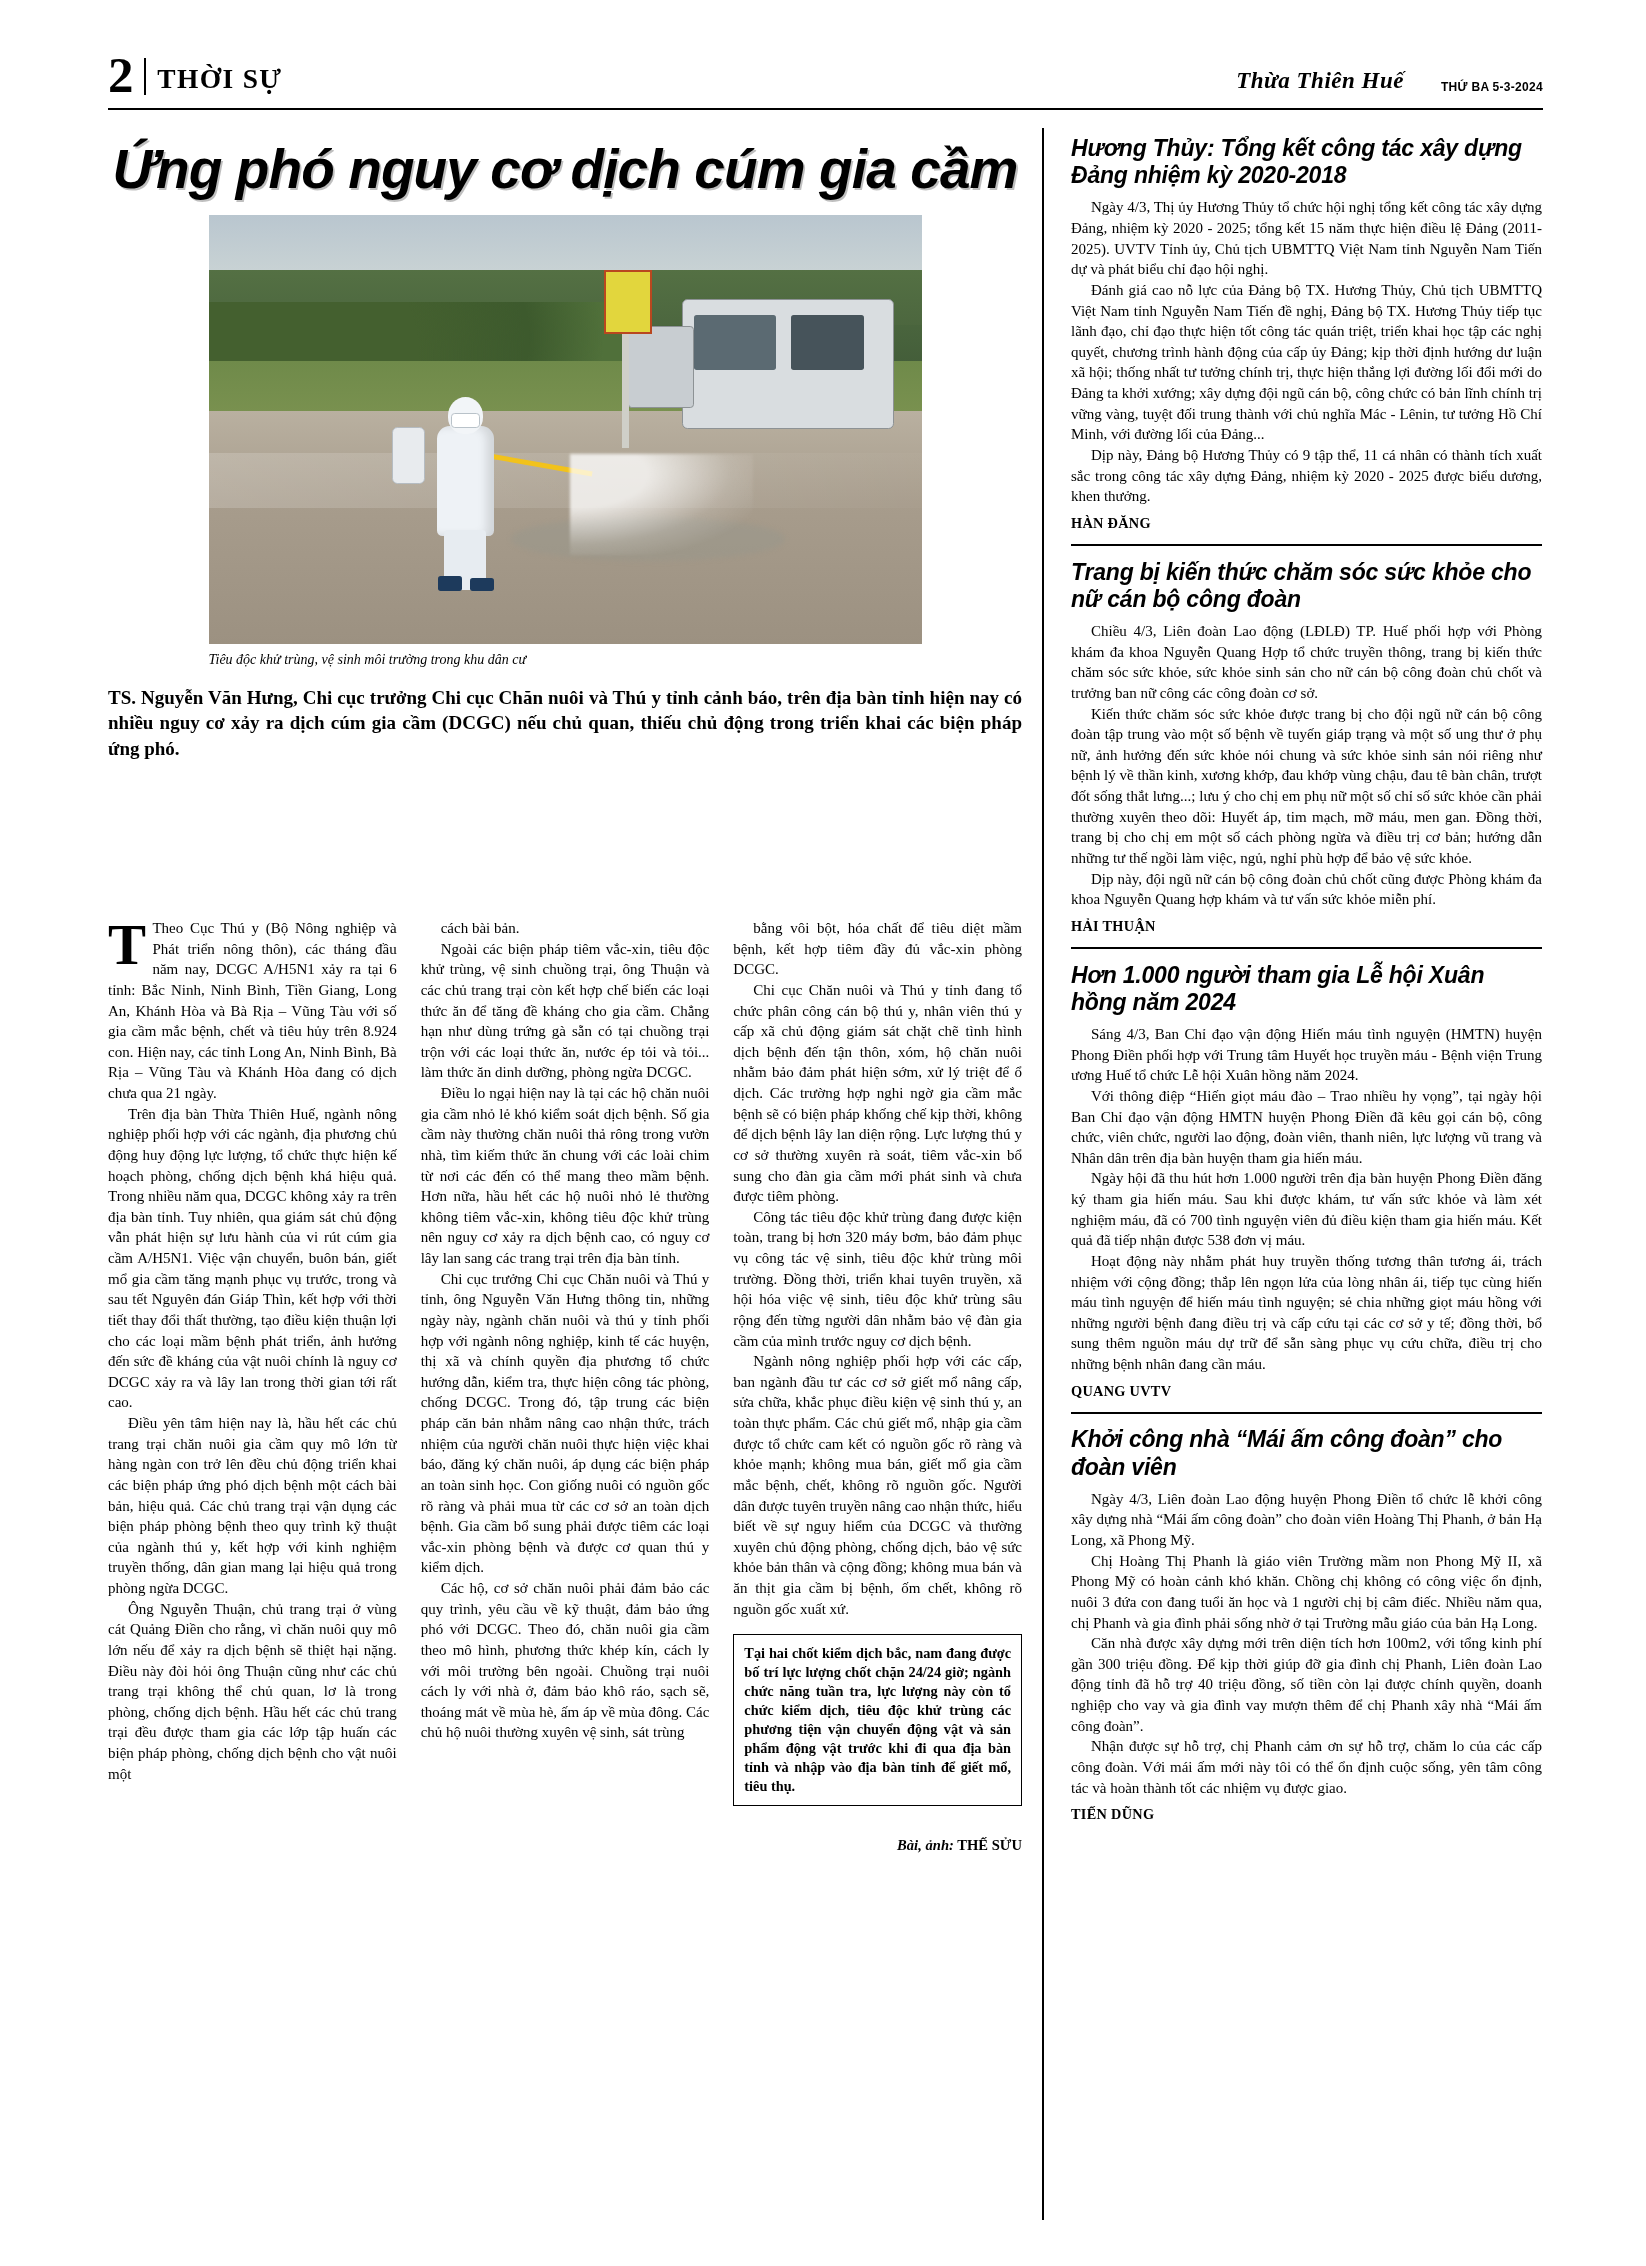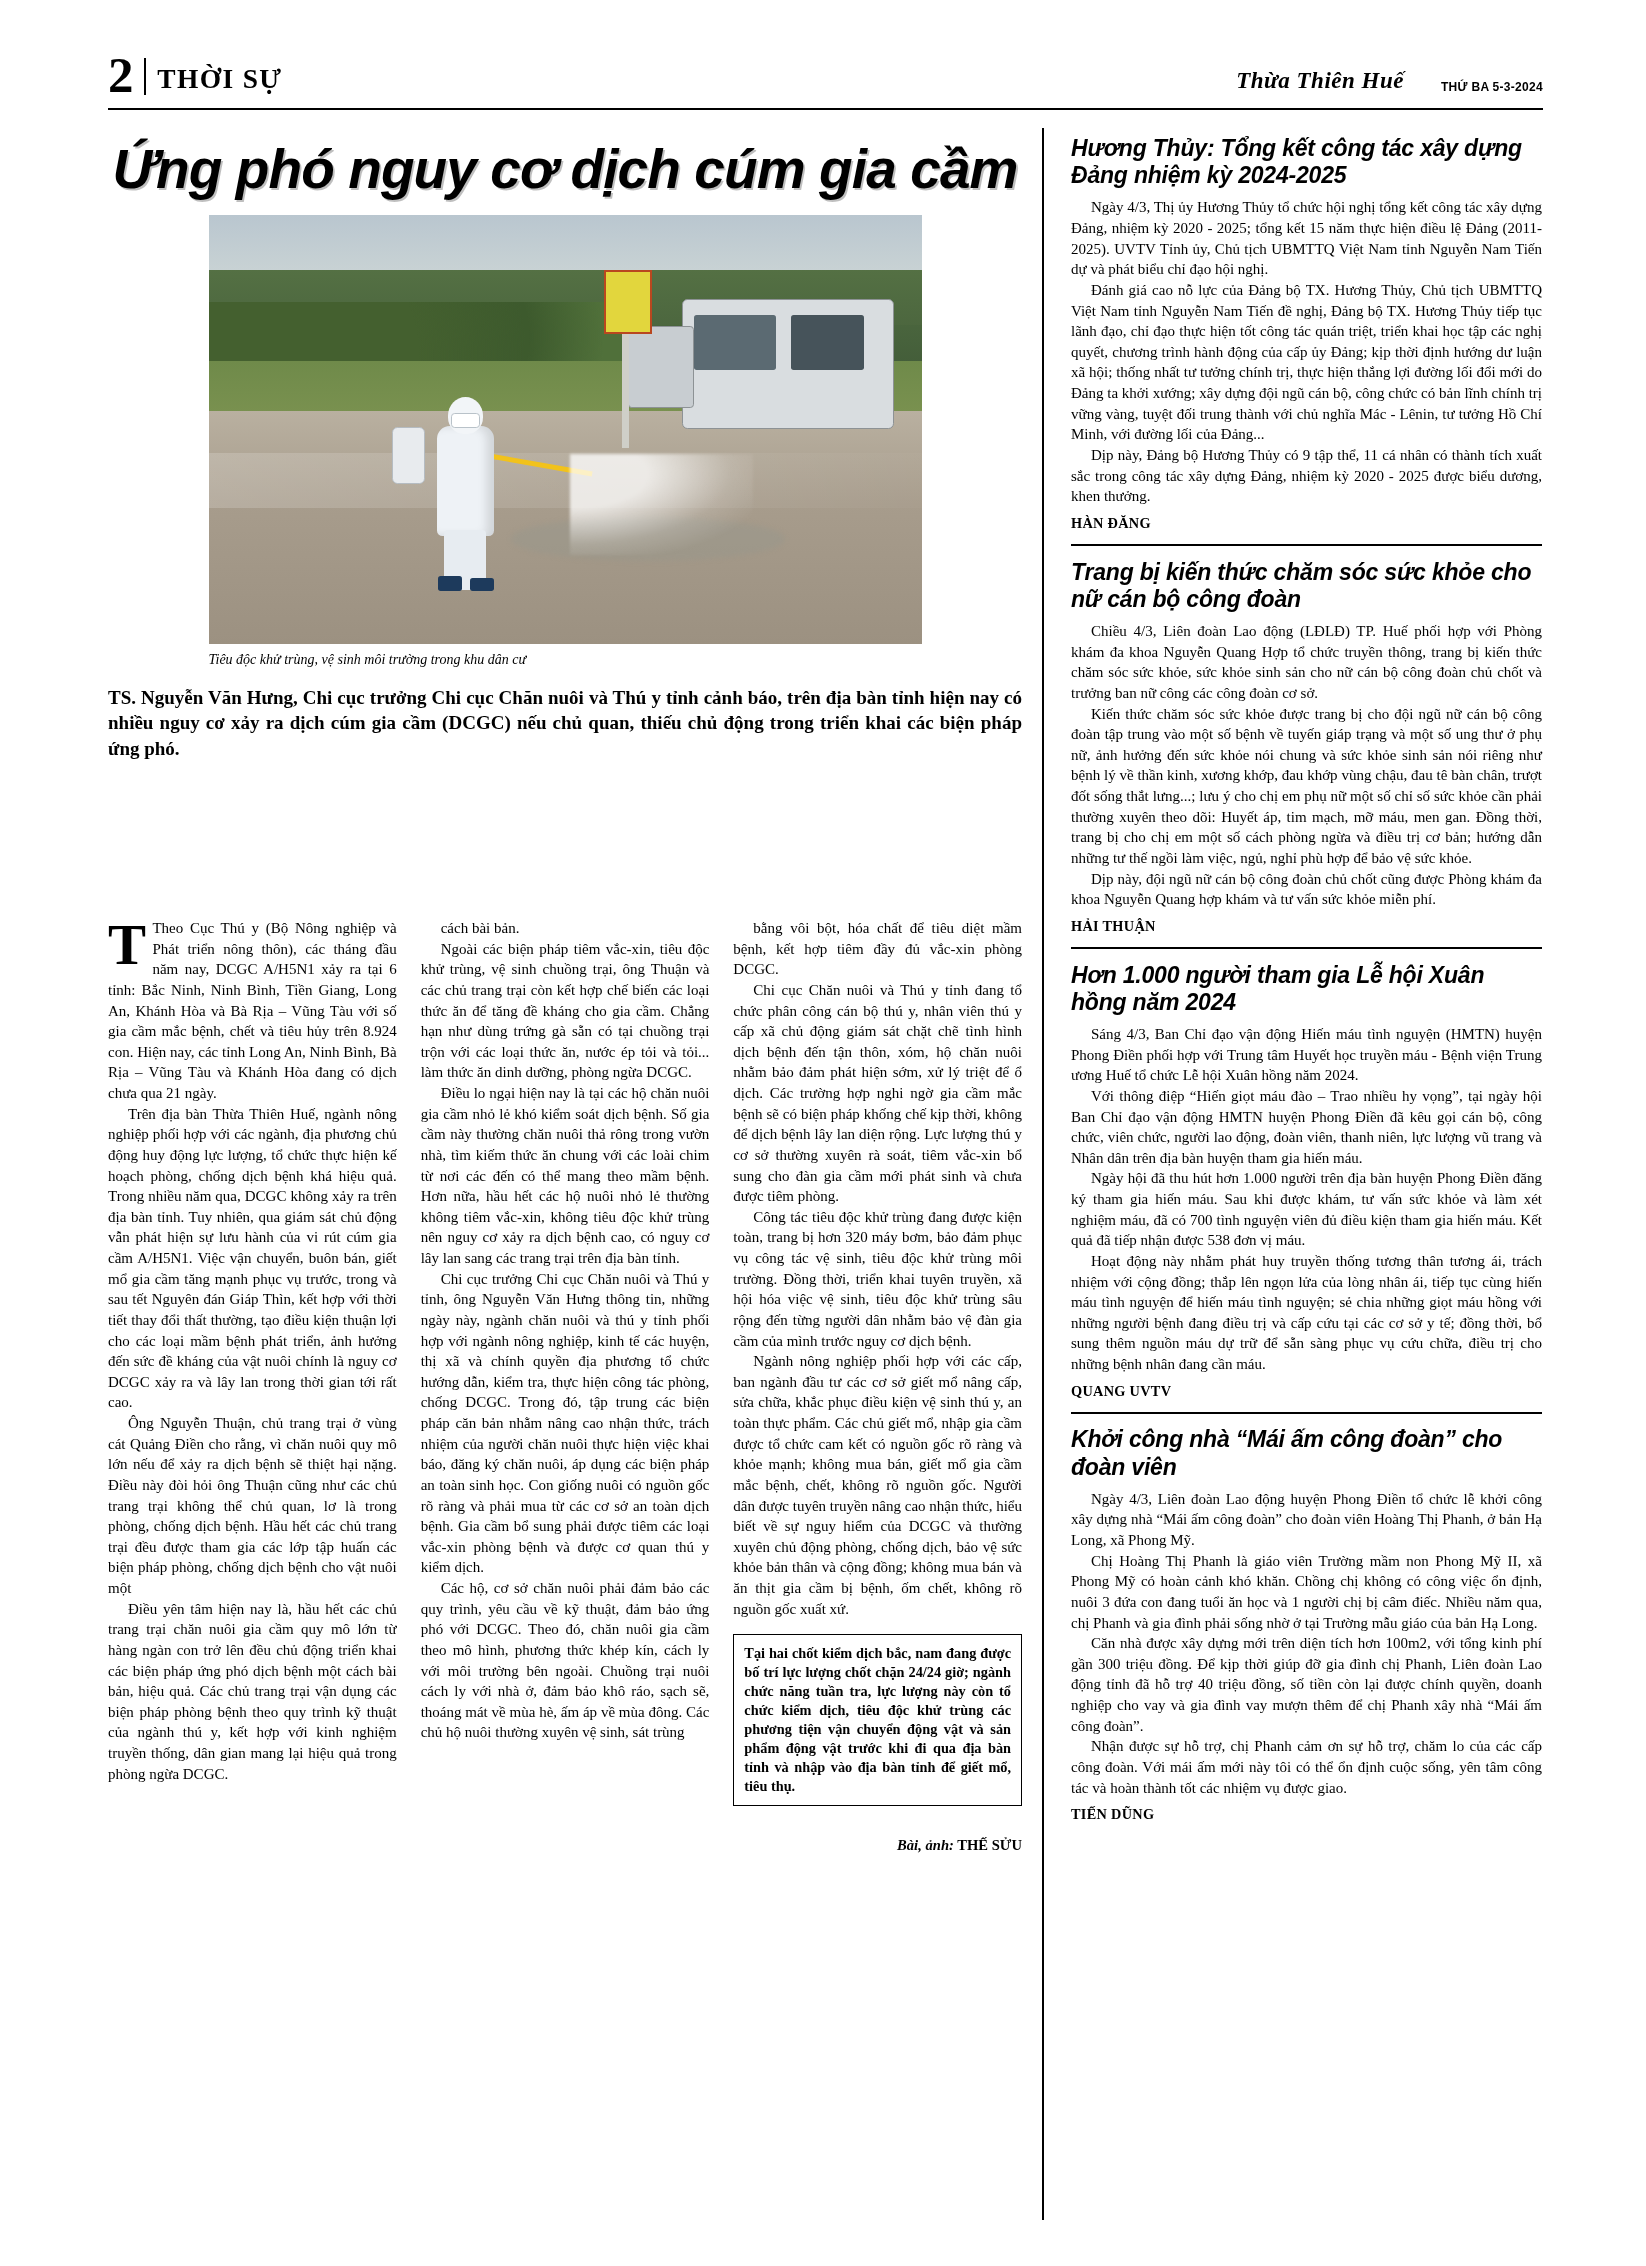--- a/index.html
+++ b/index.html
@@ -380,22 +380,22 @@
       <div class="photo-caption">Tiêu độc khử trùng, vệ sinh môi trường trong khu dân cư</div>
     </div>
 
     <div class="standfirst">TS. Nguyễn Văn Hưng, Chi cục trưởng Chi cục Chăn nuôi và Thú y tỉnh cảnh báo, trên địa bàn tỉnh hiện nay có nhiều nguy cơ xảy ra dịch cúm gia cầm (DCGC) nếu chủ quan, thiếu chủ động trong triển khai các biện pháp ứng phó.</div>
   </div>
 
   <div class="body-cols">
     <div class="bcol">
       <p class="dropcap-p"><span class="dropcap">T</span><span>Theo Cục Thú y (Bộ Nông nghiệp và Phát triển nông thôn), các tháng đầu năm nay, DCGC A/H5N1 xảy ra tại 6 tỉnh: Bắc Ninh, Ninh Bình, Tiền Giang, Long An, Khánh Hòa và Bà Rịa – Vũng Tàu với số gia cầm mắc bệnh, chết và tiêu hủy trên 8.924 con. Hiện nay, các tỉnh Long An, Ninh Bình, Bà Rịa – Vũng Tàu và Khánh Hòa đang có dịch chưa qua 21 ngày.</span></p>
       <p>Trên địa bàn Thừa Thiên Huế, ngành nông nghiệp phối hợp với các ngành, địa phương chủ động huy động lực lượng, tổ chức thực hiện kế hoạch phòng, chống dịch bệnh khá hiệu quả. Trong nhiều năm qua, DCGC không xảy ra trên địa bàn tỉnh. Tuy nhiên, qua giám sát chủ động vẫn phát hiện sự lưu hành của vi rút cúm gia cầm A/H5N1. Việc vận chuyển, buôn bán, giết mổ gia cầm tăng mạnh phục vụ trước, trong và sau tết Nguyên đán Giáp Thìn, kết hợp với thời tiết thay đổi thất thường, tạo điều kiện thuận lợi cho các loại mầm bệnh phát triển, ảnh hưởng đến sức đề kháng của vật nuôi chính là nguy cơ DCGC xảy ra và lây lan trong thời gian tới rất cao.</p>
+      <p>Điều yên tâm hiện nay là, hầu hết các chủ trang trại chăn nuôi gia cầm quy mô lớn từ hàng ngàn con trở lên đều chủ động triển khai các biện pháp ứng phó dịch bệnh một cách bài bản, hiệu quả. Các chủ trang trại vận dụng các biện pháp phòng bệnh theo quy trình kỹ thuật của ngành thú y, kết hợp với kinh nghiệm truyền thống, dân gian mang lại hiệu quả trong phòng ngừa DCGC.</p>
       <p>Ông Nguyễn Thuận, chủ trang trại ở vùng cát Quảng Điền cho rằng, vì chăn nuôi quy mô lớn nếu để xảy ra dịch bệnh sẽ thiệt hại nặng. Điều này đòi hỏi ông Thuận cũng như các chủ trang trại không thể chủ quan, lơ là trong phòng, chống dịch bệnh. Hầu hết các chủ trang trại đều được tham gia các lớp tập huấn các biện pháp phòng, chống dịch bệnh cho vật nuôi một</p>
-      <p>Điều yên tâm hiện nay là, hầu hết các chủ trang trại chăn nuôi gia cầm quy mô lớn từ hàng ngàn con trở lên đều chủ động triển khai các biện pháp ứng phó dịch bệnh một cách bài bản, hiệu quả. Các chủ trang trại vận dụng các biện pháp phòng bệnh theo quy trình kỹ thuật của ngành thú y, kết hợp với kinh nghiệm truyền thống, dân gian mang lại hiệu quả trong phòng ngừa DCGC.</p>
     </div>
     <div class="bcol">
       <p>cách bài bản.</p>
       <p>Ngoài các biện pháp tiêm vắc-xin, tiêu độc khử trùng, vệ sinh chuồng trại, ông Thuận và các chủ trang trại còn kết hợp chế biến các loại thức ăn để tăng đề kháng cho gia cầm. Chẳng hạn như dùng trứng gà sẵn có tại chuồng trại trộn với các loại thức ăn, nước ép tỏi và tỏi... làm thức ăn dinh dưỡng, phòng ngừa DCGC.</p>
       <p>Điều lo ngại hiện nay là tại các hộ chăn nuôi gia cầm nhỏ lẻ khó kiểm soát dịch bệnh. Số gia cầm này thường chăn nuôi thả rông trong vườn nhà, tìm kiếm thức ăn chung với các loài chim từ nơi các đến có thể mang theo mầm bệnh. Hơn nữa, hầu hết các hộ nuôi nhỏ lẻ thường không tiêm vắc-xin, không tiêu độc khử trùng nên nguy cơ xảy ra dịch bệnh cao, có nguy cơ lây lan sang các trang trại trên địa bàn tỉnh.</p>
       <p>Chi cục trưởng Chi cục Chăn nuôi và Thú y tỉnh, ông Nguyễn Văn Hưng thông tin, những ngày này, ngành chăn nuôi và thú y tỉnh phối hợp với ngành nông nghiệp, kinh tế các huyện, thị xã và chính quyền địa phương tổ chức hướng dẫn, kiểm tra, thực hiện công tác phòng, chống DCGC. Trong đó, tập trung các biện pháp căn bản nhằm nâng cao nhận thức, trách nhiệm của người chăn nuôi thực hiện việc khai báo, đăng ký chăn nuôi, áp dụng các biện pháp an toàn sinh học. Con giống nuôi có nguồn gốc rõ ràng và phải mua từ các cơ sở an toàn dịch bệnh. Gia cầm bổ sung phải được tiêm các loại vắc-xin phòng bệnh và được cơ quan thú y kiểm dịch.</p>
       <p>Các hộ, cơ sở chăn nuôi phải đảm bảo các quy trình, yêu cầu về kỹ thuật, đảm bảo ứng phó với DCGC. Theo đó, chăn nuôi gia cầm theo mô hình, phương thức khép kín, cách ly với môi trường bên ngoài. Chuồng trại nuôi cách ly với nhà ở, đảm bảo khô ráo, sạch sẽ, thoáng mát về mùa hè, ấm áp về mùa đông. Các chủ hộ nuôi thường xuyên vệ sinh, sát trùng</p>
     </div>
     <div class="bcol">
       <p>bằng vôi bột, hóa chất để tiêu diệt mầm bệnh, kết hợp tiêm đầy đủ vắc-xin phòng DCGC.</p>
@@ -405,21 +405,21 @@
       <div class="box-note">Tại hai chốt kiểm dịch bắc, nam đang được bố trí lực lượng chốt chặn 24/24 giờ; ngành chức năng tuần tra, lực lượng này còn tổ chức kiểm dịch, tiêu độc khử trùng các phương tiện vận chuyển động vật và sản phẩm động vật trước khi đi qua địa bàn tỉnh và nhập vào địa bàn tỉnh để giết mổ, tiêu thụ.</div>
       <div class="byline"><i>Bài, ảnh:</i> <span>THẾ SỬU</span></div>
     </div>
   </div>
 
   <div class="vrule"></div>
 
   <div class="right-col">
 
     <div>
-      <div class="r-headline">Hương Thủy: Tổng kết công tác xây dựng Đảng nhiệm kỳ 2024-2025</div>
+      <div class="r-headline">Hương Thủy: Tổng kết công tác xây dựng Đảng nhiệm kỳ 2020-2018</div>
       <div class="r-body">
         <p>Ngày 4/3, Thị ủy Hương Thủy tổ chức hội nghị tổng kết công tác xây dựng Đảng, nhiệm kỳ 2020 - 2025; tổng kết 15 năm thực hiện điều lệ Đảng (2011-2025). UVTV Tỉnh ủy, Chủ tịch UBMTTQ Việt Nam tỉnh Nguyễn Nam Tiến dự và phát biểu chỉ đạo hội nghị.</p>
         <p>Đánh giá cao nỗ lực của Đảng bộ TX. Hương Thủy, Chủ tịch UBMTTQ Việt Nam tỉnh Nguyễn Nam Tiến đề nghị, Đảng bộ TX. Hương Thủy tiếp tục lãnh đạo, chỉ đạo thực hiện tốt công tác quán triệt, triển khai học tập các nghị quyết, chương trình hành động của cấp ủy Đảng; kịp thời định hướng dư luận xã hội; thống nhất tư tưởng chính trị, thực hiện thắng lợi đường lối đổi mới do Đảng ta khởi xướng; xây dựng đội ngũ cán bộ, công chức có bản lĩnh chính trị vững vàng, tuyệt đối trung thành với chủ nghĩa Mác - Lênin, tư tưởng Hồ Chí Minh, với đường lối của Đảng...</p>
         <p>Dịp này, Đảng bộ Hương Thủy có 9 tập thể, 11 cá nhân có thành tích xuất sắc trong công tác xây dựng Đảng, nhiệm kỳ 2020 - 2025 được biểu dương, khen thưởng.</p>
       </div>
       <div class="r-byline">HÀN ĐĂNG</div>
     </div>
     <div class="r-sep"></div>
 
     <div>

